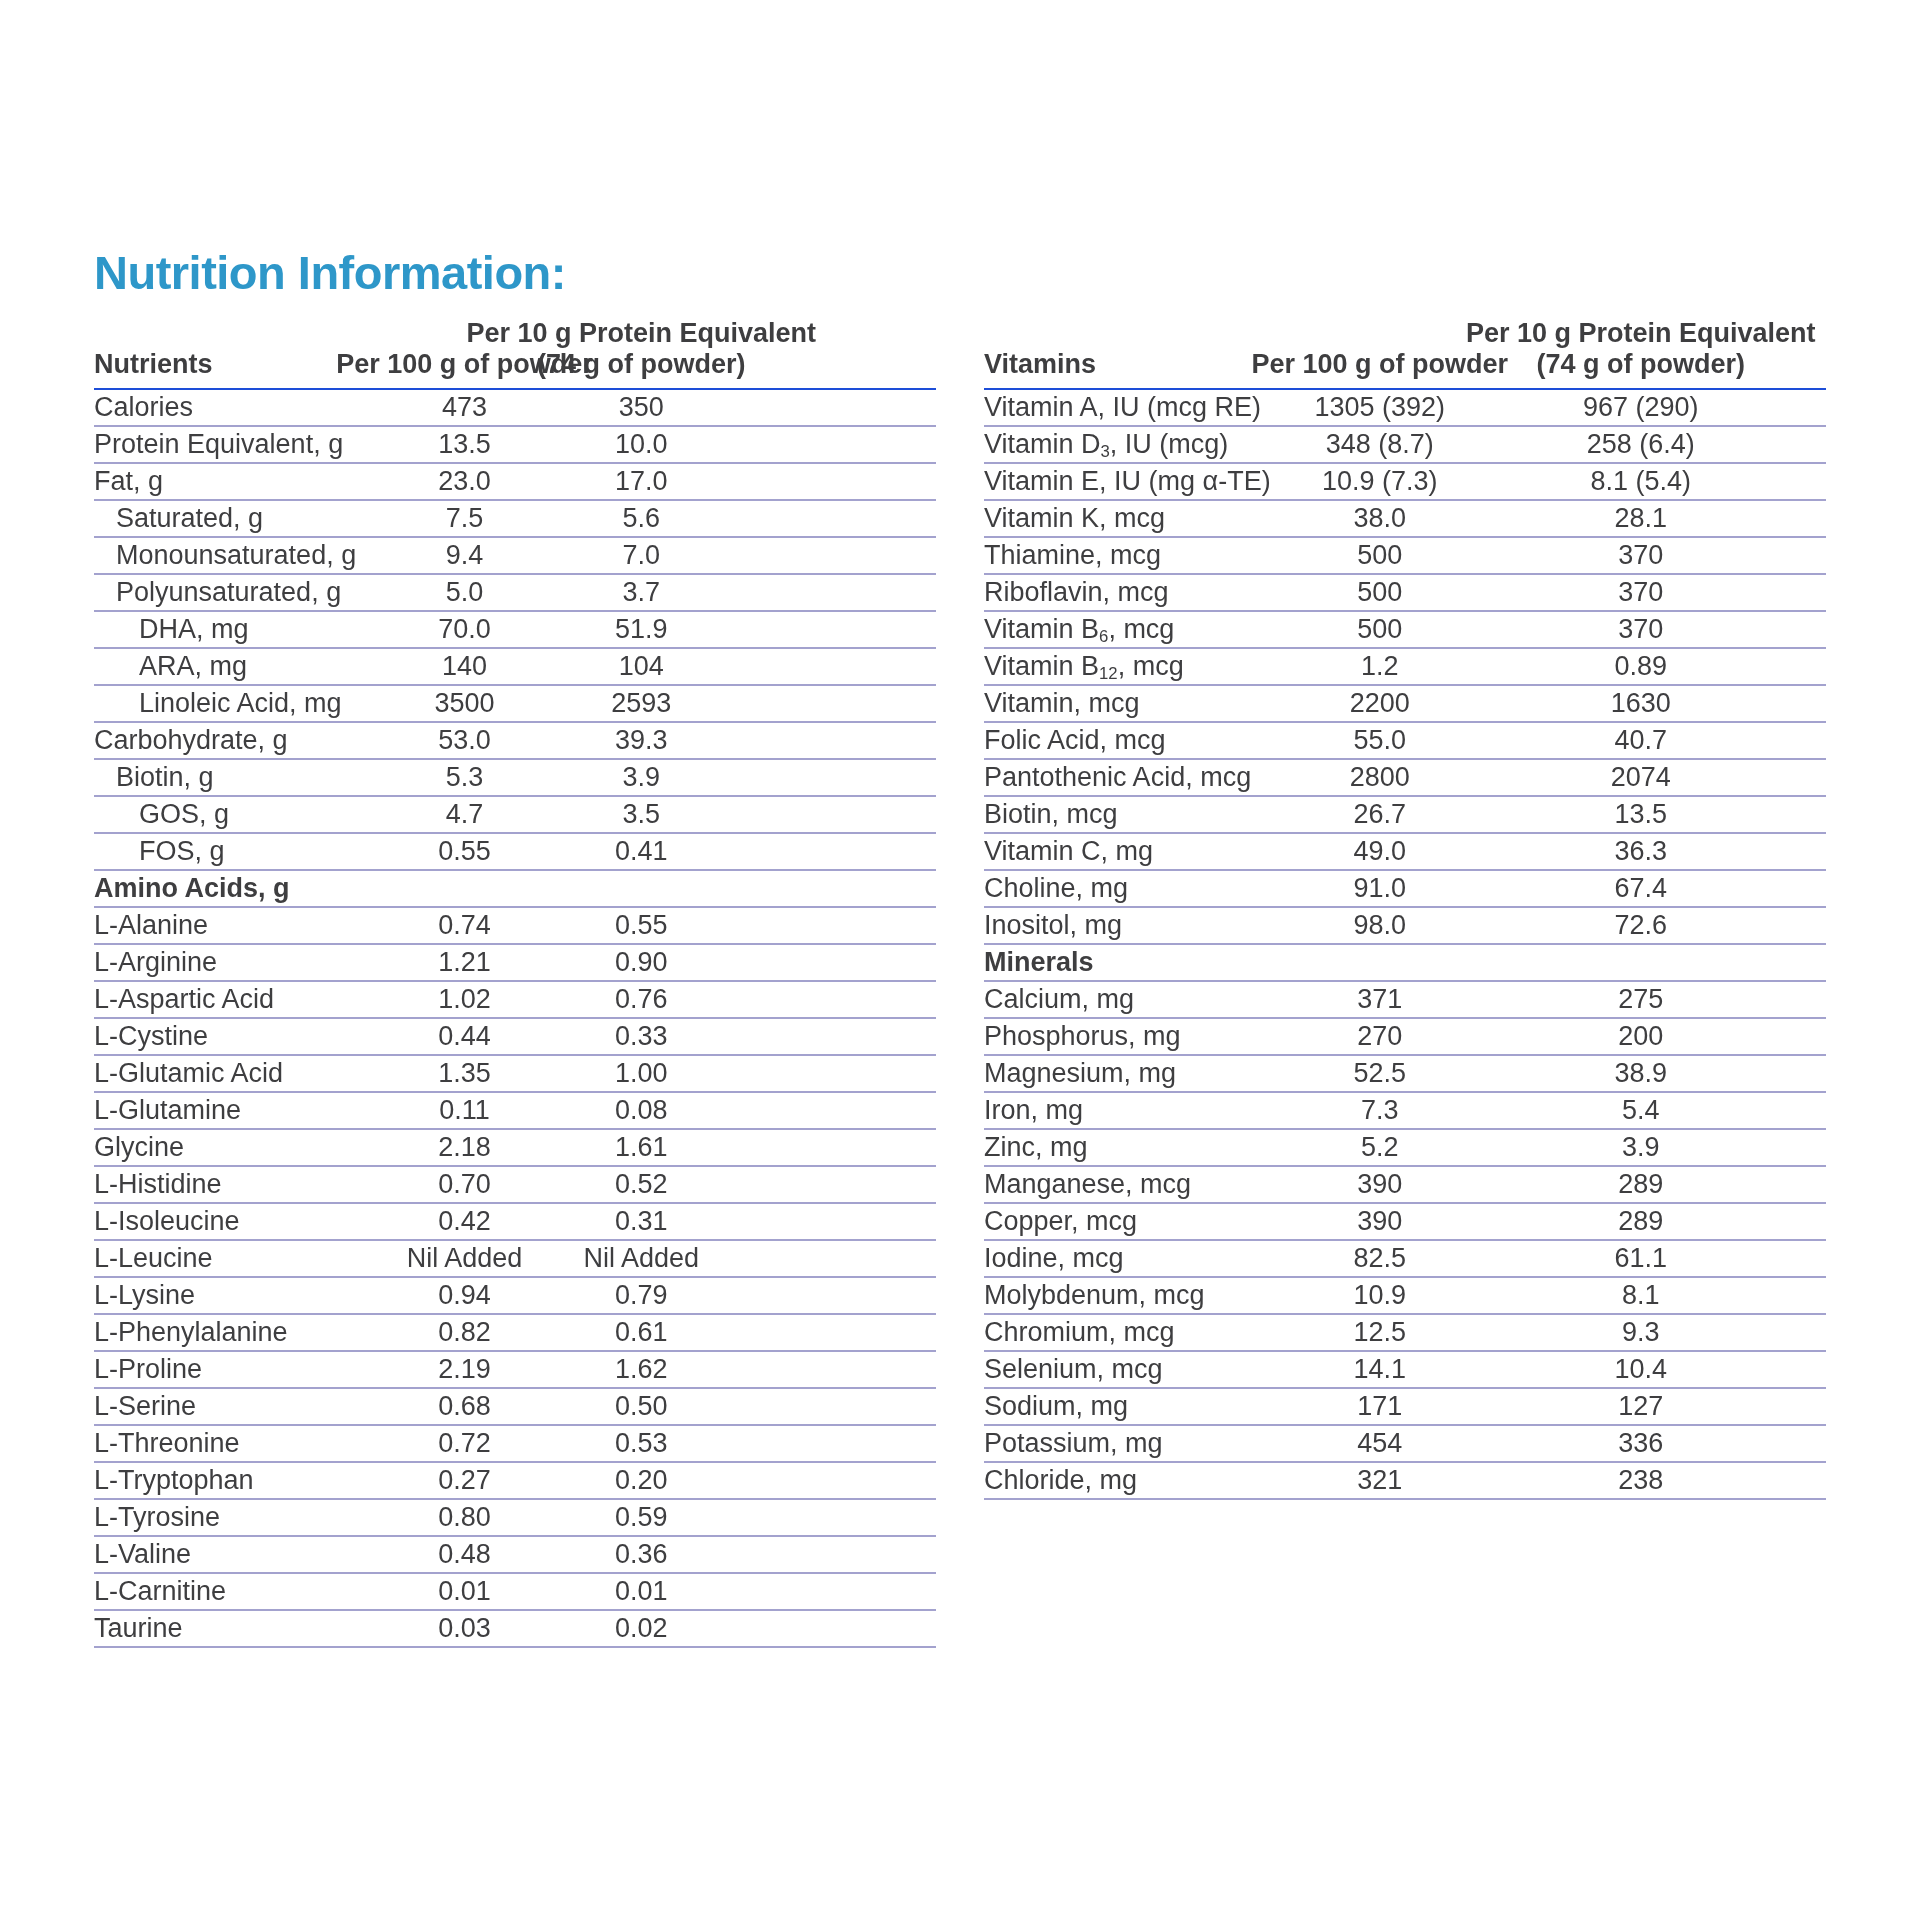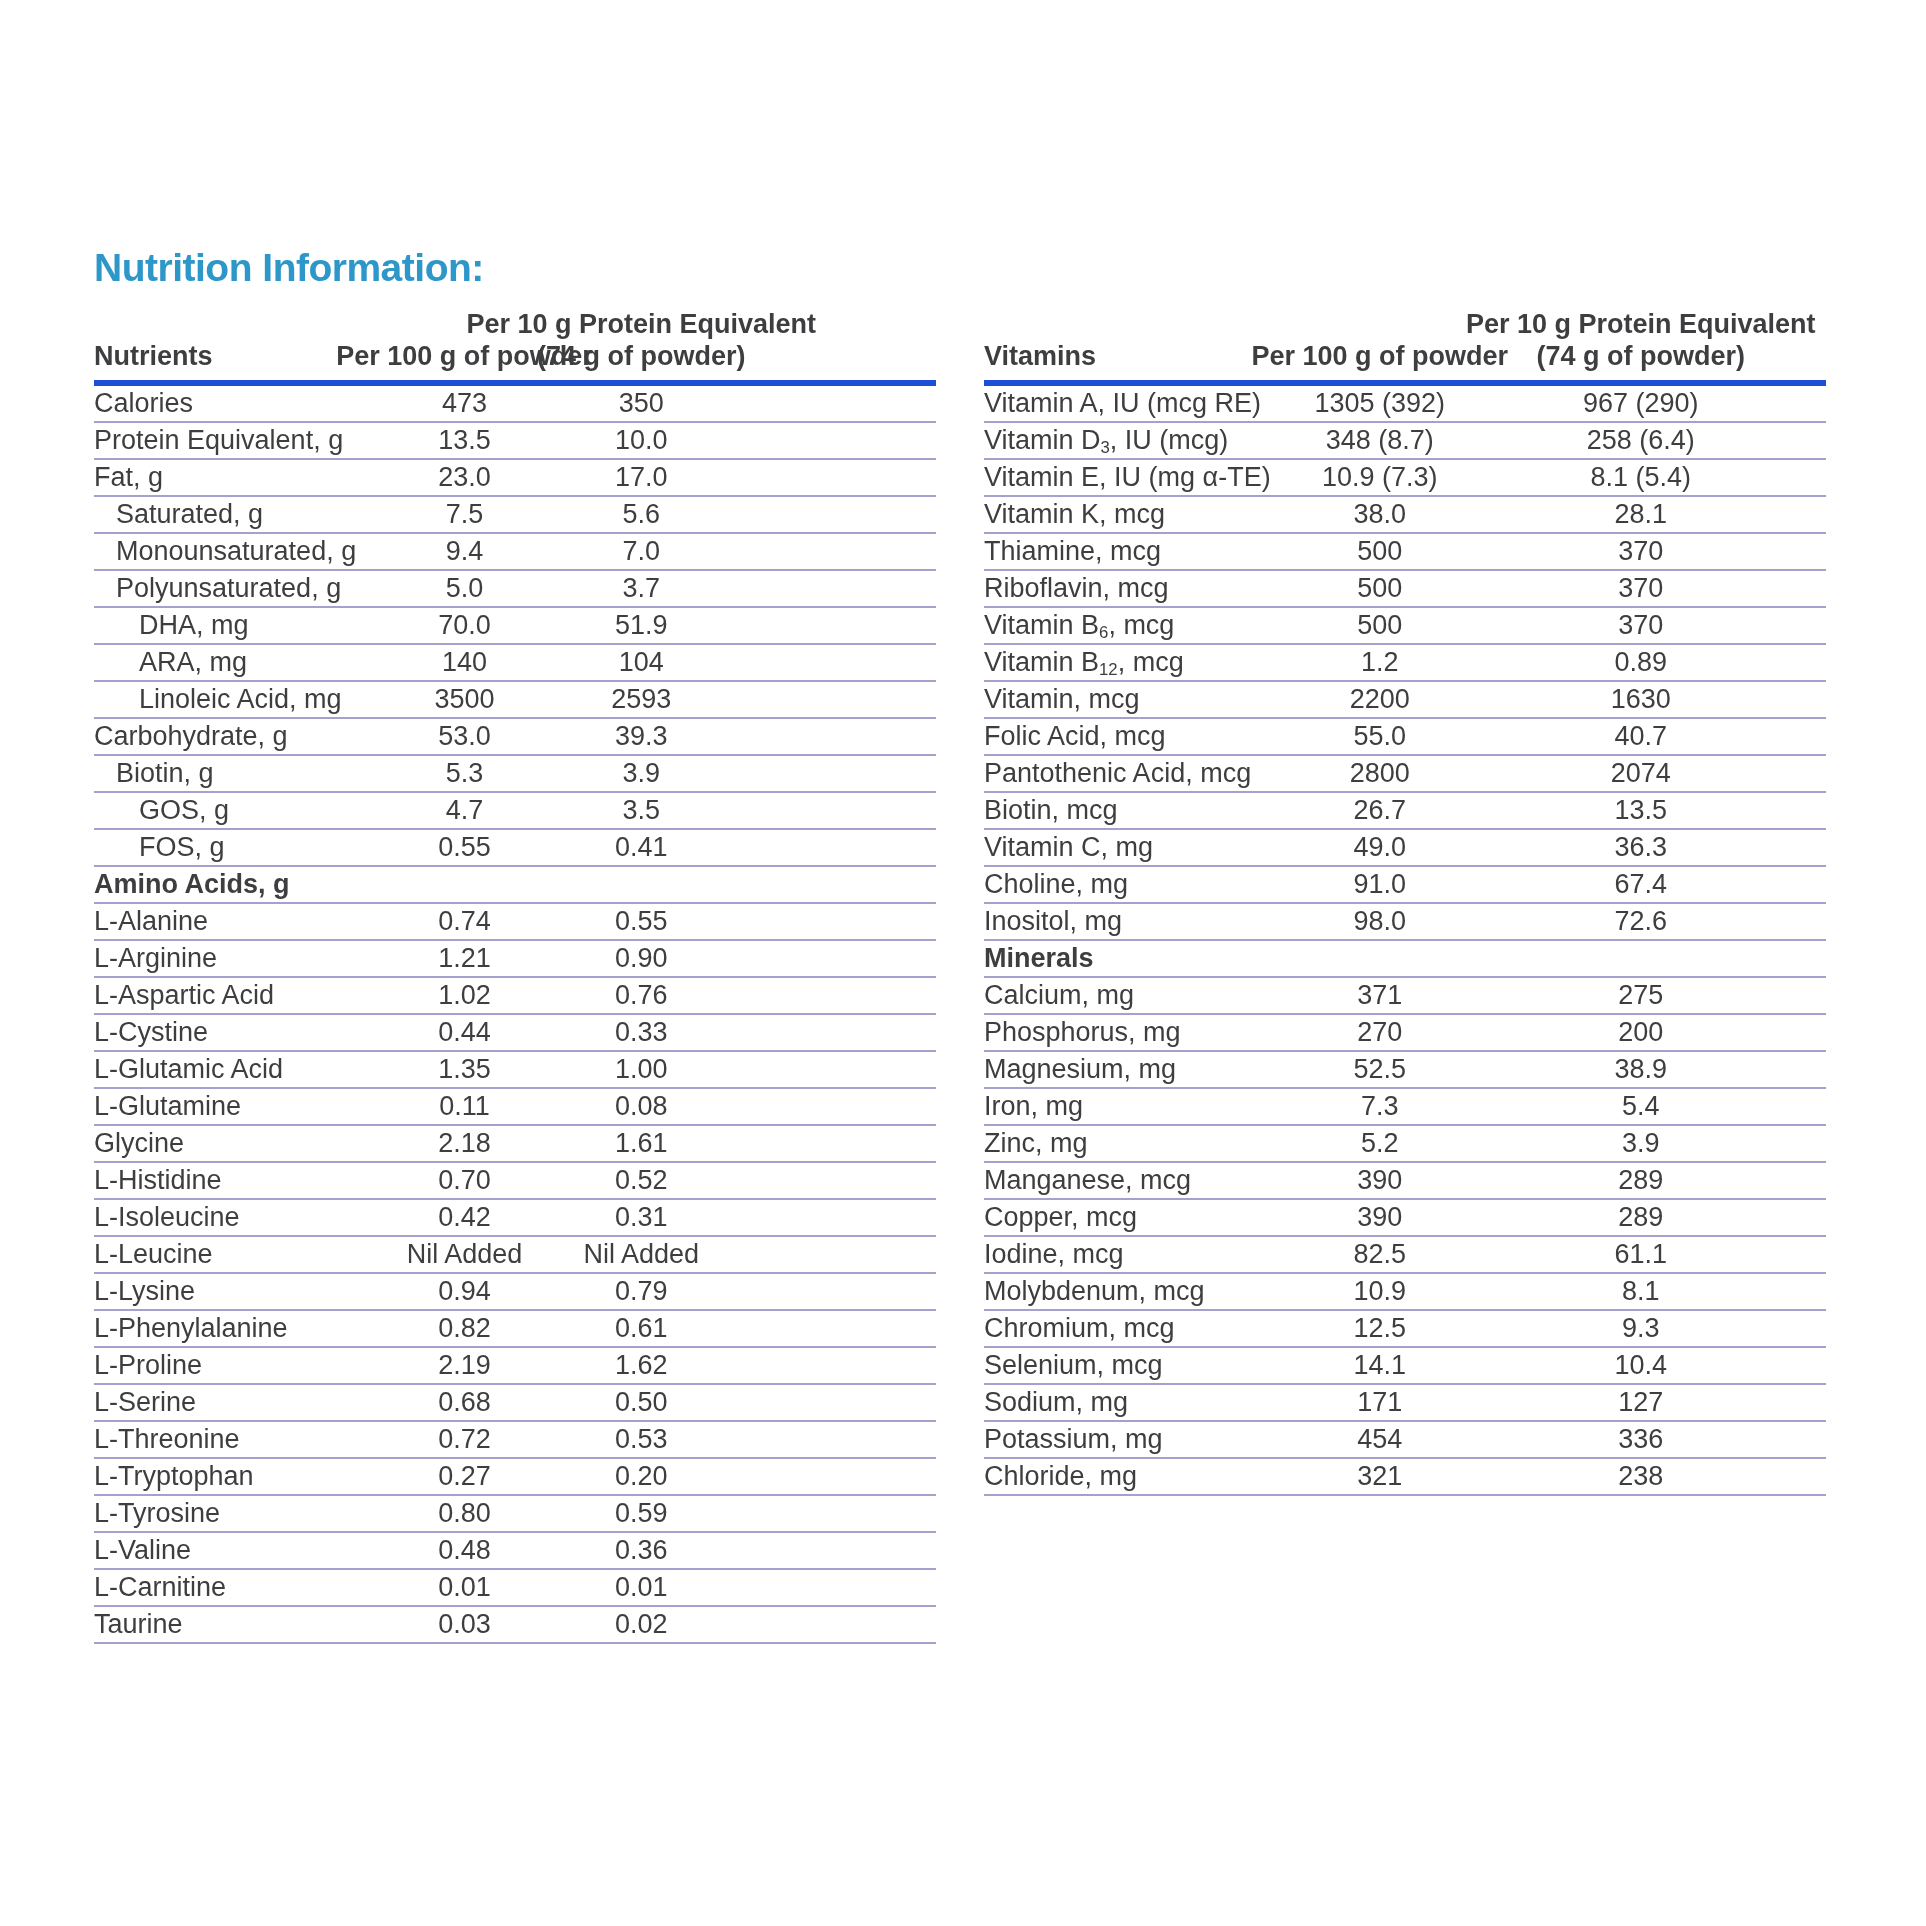--- a/index.html
+++ b/index.html
@@ -3,39 +3,39 @@
 <meta charset="utf-8">
 <style>
   html,body{margin:0;padding:0;background:#ffffff;}
   body{
     width:1927px;height:1927px;position:relative;overflow:hidden;
     font-family:"Liberation Sans","DejaVu Sans",sans-serif;
     color:#3e3e40;
   }
   .content{position:absolute;left:94px;top:248px;width:1742px;}
   .page-title{
-    font-size:39px;font-weight:bold;letter-spacing:-0.5px;
+    font-size:47px;font-weight:bold;letter-spacing:-0.5px;
     color:#2e97c9;margin:0 0 12px 0;line-height:1.05;
   }
   .tables{display:flex;gap:48px;align-items:flex-start;}
   .table{width:842px;flex:0 0 842px;}
   .grid{display:grid;align-items:center;}
   .cols-left{grid-template-columns:30% 28% 14% 28%;}
   .cols-right{grid-template-columns:32% 30% 32% 6%;}
   .thead{display:grid;align-items:end;min-height:71px;padding-bottom:8px;}
   .th{font-weight:bold;font-size:27px;line-height:1.16;}
   .cell{min-width:0;}
   .cell.label{white-space:nowrap;font-size:27px;}
   .cell.num{
     display:flex;justify-content:center;white-space:nowrap;
     font-size:27px;text-align:center;
   }
   .two-line{display:flex;flex-direction:column;align-items:center;justify-content:flex-end;}
   .two-line span{display:block;white-space:nowrap;}
-  .tbody{border-top:6px solid #1d4ed8;}
+  .tbody{border-top:2px solid #1d4ed8;}
   .row{height:37px;border-bottom:2px solid #a3a2ce;box-sizing:border-box;}
   .row .cell.label.ind1{padding-left:22px;}
   .row .cell.label.ind2{padding-left:45px;}
   .row.section .cell.label{font-weight:bold;}
   sub{font-size:0.62em;line-height:0;vertical-align:-0.22em;}
 </style>
 </head>
 <body>
 
 <div class="content">

